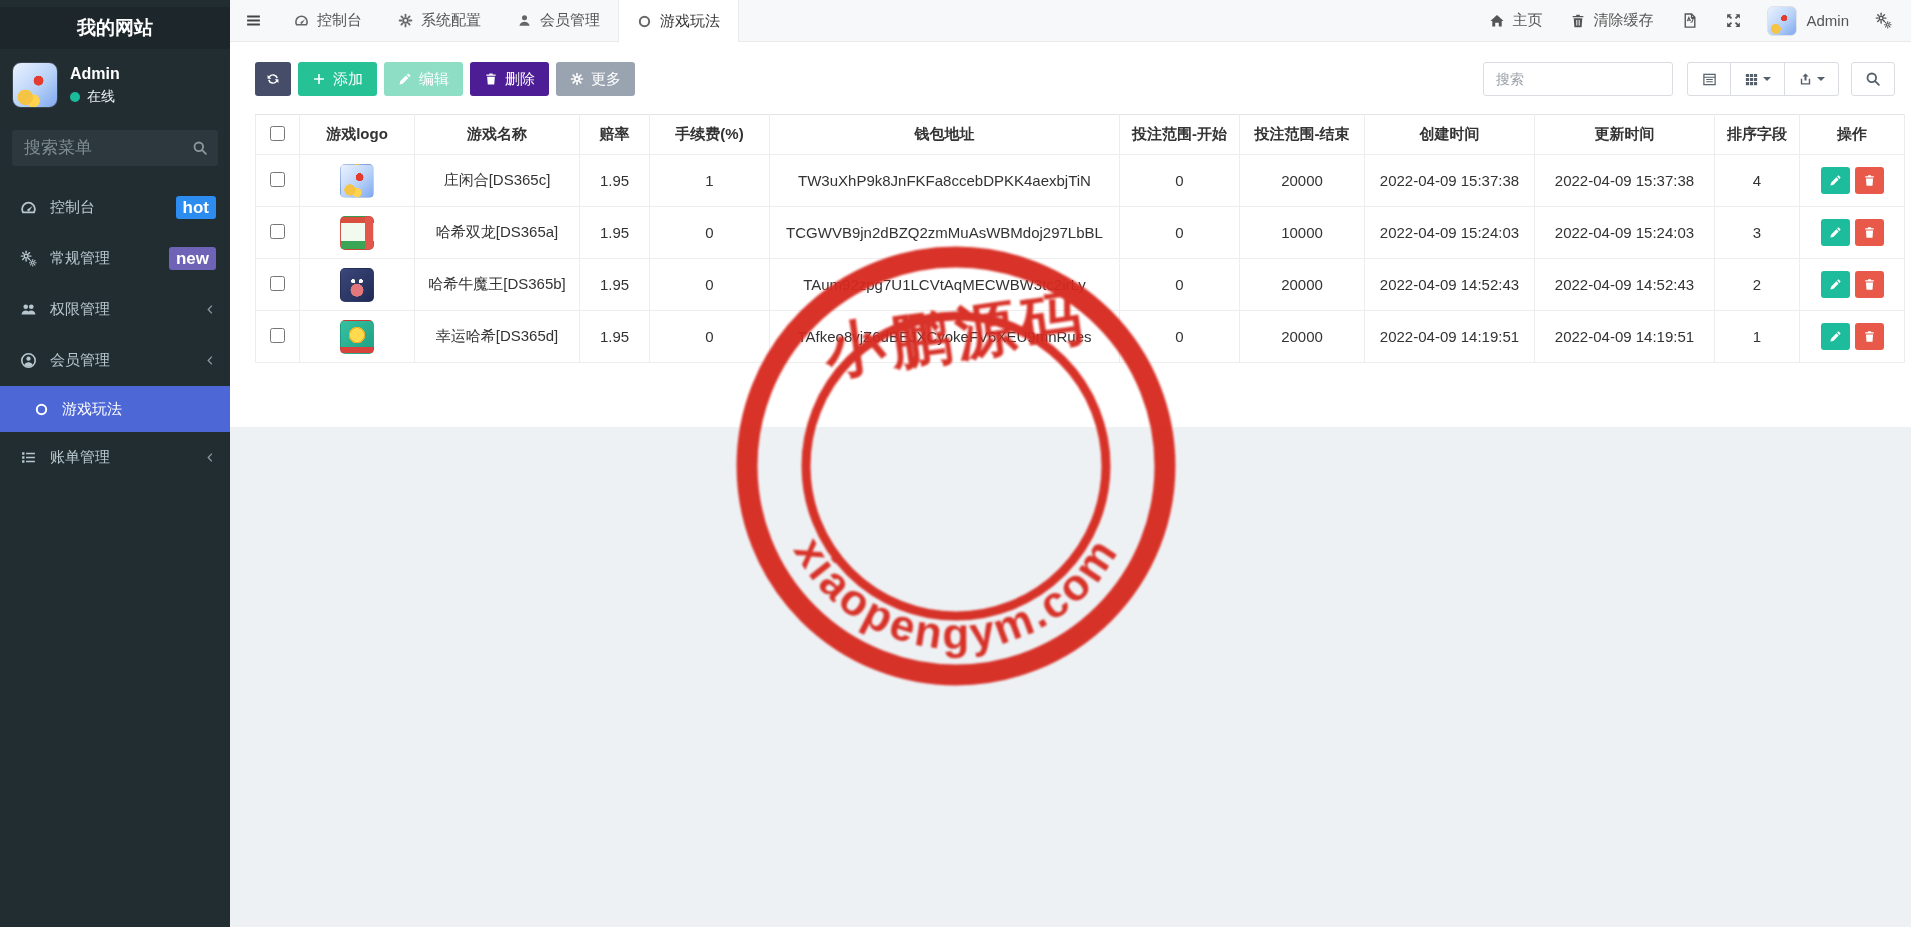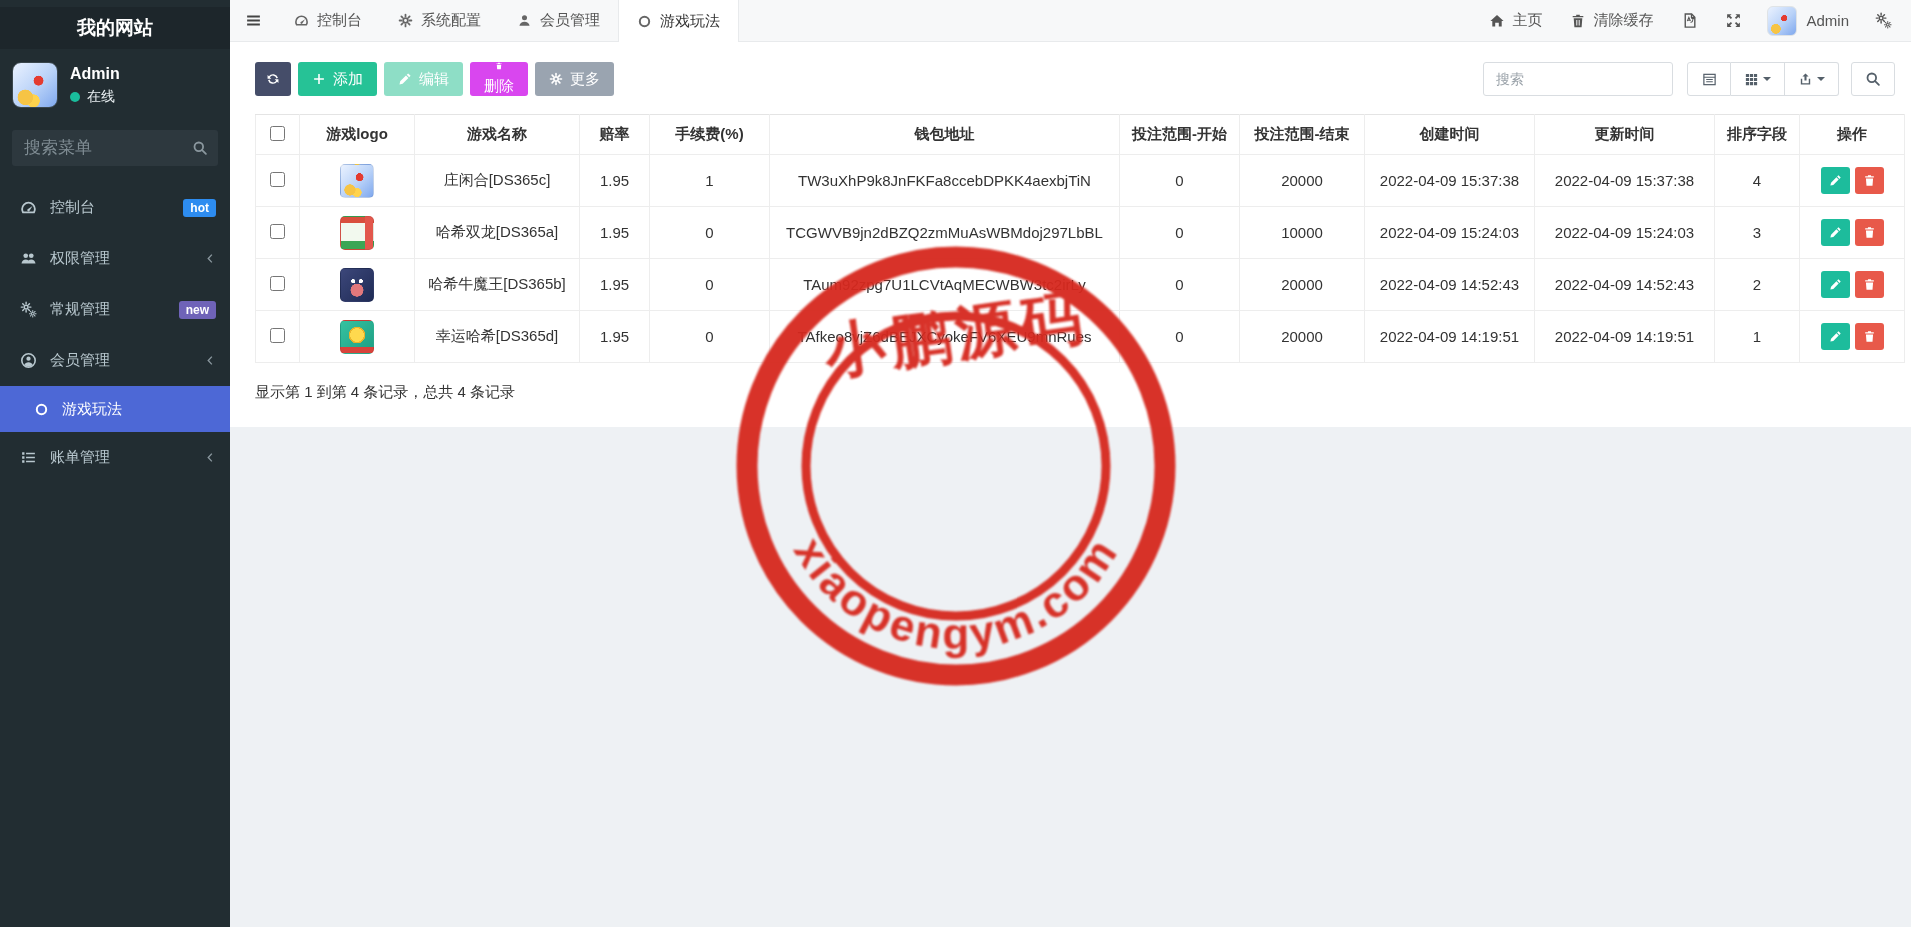--- a/index.html
+++ b/index.html
@@ -24,21 +24,21 @@
   .menu-search { position:relative; margin:8px 12px 16px 12px; }
   .menu-search input { width:100%; height:36px; background:#2d383e; border:0; border-radius:3px; color:#cfd8dc; font-size:17px; padding:0 34px 0 12px; outline:none; }
   .menu-search input::placeholder { color:#7f8c93; }
   .menu-search .ms-icon { position:absolute; right:10px; top:10px; width:16px; height:16px; color:#8a979e; }
 
   .menu { list-style:none; }
   .m-item { height:51px; display:flex; align-items:center; gap:13px; padding:0 14px 0 20px; color:#b8c7ce; font-size:15px; cursor:pointer; }
   .m-item .mi-icon { width:17px; height:17px; color:#b8c7ce; flex:0 0 auto; }
   .m-item .mi-label { flex:1 1 auto; }
   .m-item.lit { color:#eef3f5; } .m-item.lit .mi-icon{ color:#eef3f5; }
-  .badge { font-size:12px; font-weight:bold; color:#fff; padding:3px 7px; border-radius:3px; line-height:1; }
+  .badge { font-size:17px; font-weight:bold; color:#fff; padding:3px 7px; border-radius:3px; line-height:1; }
   .badge.b-hot { background:#2d8cf0; }
   .badge.b-new { background:#6f63b8; }
   .chev { width:13px; height:13px; color:#8a979e; }
   .sub-item { height:46px; display:flex; align-items:center; gap:13px; padding:0 14px 0 34px; color:#fff; font-size:15px; cursor:pointer; }
   .sub-item.active { background:#4d68d6; }
   .sub-item .mi-icon { width:15px; height:15px; color:#fff; }
 
   
   .main { position:absolute; left:230px; top:0; right:0; bottom:0; }
   .navbar { height:42px; background:#f7f8f9; border-bottom:1px solid #e8eaec; display:flex; align-items:stretch; }
@@ -61,21 +61,21 @@
   .nav-user { display:flex; align-items:center; gap:9px; padding:0 10px; height:42px; color:#555; font-size:15px; cursor:pointer; }
 
   
   .panel { background:#fff; height:385px; padding:20px 16px 0 25px; position:relative; }
   .toolbar { display:flex; align-items:center; margin-bottom:18px; }
   .btn { height:34px; border:0; border-radius:3px; color:#fff; font-size:15px; display:inline-flex; align-items:center; gap:7px; padding:0 14px; cursor:pointer; font-family:inherit;text-align:center; }
   .btn svg { width:14px; height:14px; }
   .btn-refresh { background:#454d69; width:36px; justify-content:center; padding:0; }
   .btn-add { background:#26c296; margin-left:7px; }
   .btn-edit { background:#8edec6; margin-left:7px; }
-  .btn-del { background:#d946ef; margin-left:7px;flex-direction:column; }
+  .btn-del { background:#4c1d95; margin-left:7px; }
   .btn-more { background:#9aa4b0; margin-left:7px; }
   .caret { width:0; height:0; border-left:5px solid transparent; border-right:5px solid transparent; border-top:5px solid currentColor; display:inline-block; }
   .tb-right { margin-left:auto; display:flex; align-items:flex-end; }
   .tb-search { width:190px; height:34px; border:1px solid #d9dde1; border-radius:3px; font-size:14px; padding:0 12px; color:#333; outline:none; font-family:inherit; }
   .tb-search::placeholder { color:#9aa2a9; }
   .btn-group { display:flex; margin-left:14px; }
   .gbtn { width:44px; height:34px; background:#fff; border:1px solid #d9dde1; display:flex; align-items:center; justify-content:center; gap:4px; color:#55606a; cursor:pointer; }
   .gbtn svg { width:15px; height:15px; }
   .gbtn + .gbtn { border-left:0; }
   .gbtn.w { width:54px; }
@@ -241,33 +241,33 @@
     <ul class="menu">
       <li class="m-item">
         <svg class="mi-icon">
             <use href="#i-gauge"></use>
           </svg>
         <span class="mi-label">控制台</span>
         <span class="badge b-hot">hot</span>
       </li>
       <li class="m-item">
         <svg class="mi-icon">
+            <use href="#i-cogs"></use>
+          </svg>
+        <span class="mi-label">常规管理</span>
+        <span class="badge b-new">new</span>
+      </li>
+      <li class="m-item">
+        <svg class="mi-icon">
             <use href="#i-users"></use>
           </svg>
         <span class="mi-label">权限管理</span>
         <svg class="chev">
             <use href="#i-angle-left"></use>
           </svg>
-      </li>
-      <li class="m-item">
-        <svg class="mi-icon">
-            <use href="#i-cogs"></use>
-          </svg>
-        <span class="mi-label">常规管理</span>
-        <span class="badge b-new">new</span>
       </li>
       <li class="m-item">
         <svg class="mi-icon">
             <use href="#i-user-circle"></use>
           </svg>
         <span class="mi-label">会员管理</span>
         <svg class="chev">
             <use href="#i-angle-left"></use>
           </svg>
       </li>
@@ -565,21 +565,20 @@
                     <svg>
                       <use href="#i-trash-f"></use>
                     </svg>
                   </button>
       </div>
     </td>
   </tr>
 </tbody>
       </table>
 
-      <div class="summary">显示第 1 到第 4 条记录，总共 4 条记录</div>
     </section>
   </div>
 
   <svg class="stamp" viewBox="0 0 462 462">
     <g fill="none" stroke="#d6281e">
       <circle cx="231" cy="231" r="209" stroke-width="21"></circle>
       <circle cx="231" cy="231" r="150" stroke-width="9"></circle>
     </g>
     <text x="231" y="120" text-anchor="middle" transform="rotate(-8 231 100)" font-size="60" font-weight="bold" fill="#d6281e" letter-spacing="6">小鹏源码</text>
     <path id="arcPath" d="M 48 231 A 183 183 0 0 0 414 231" fill="none"></path>

